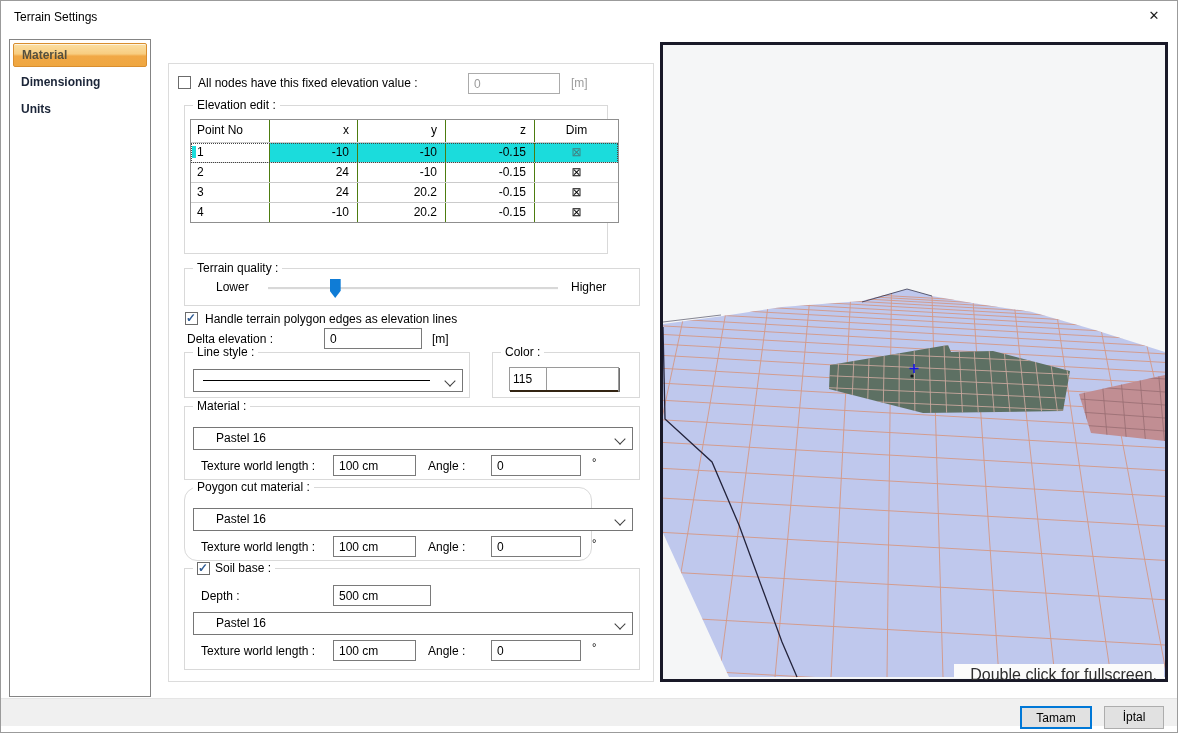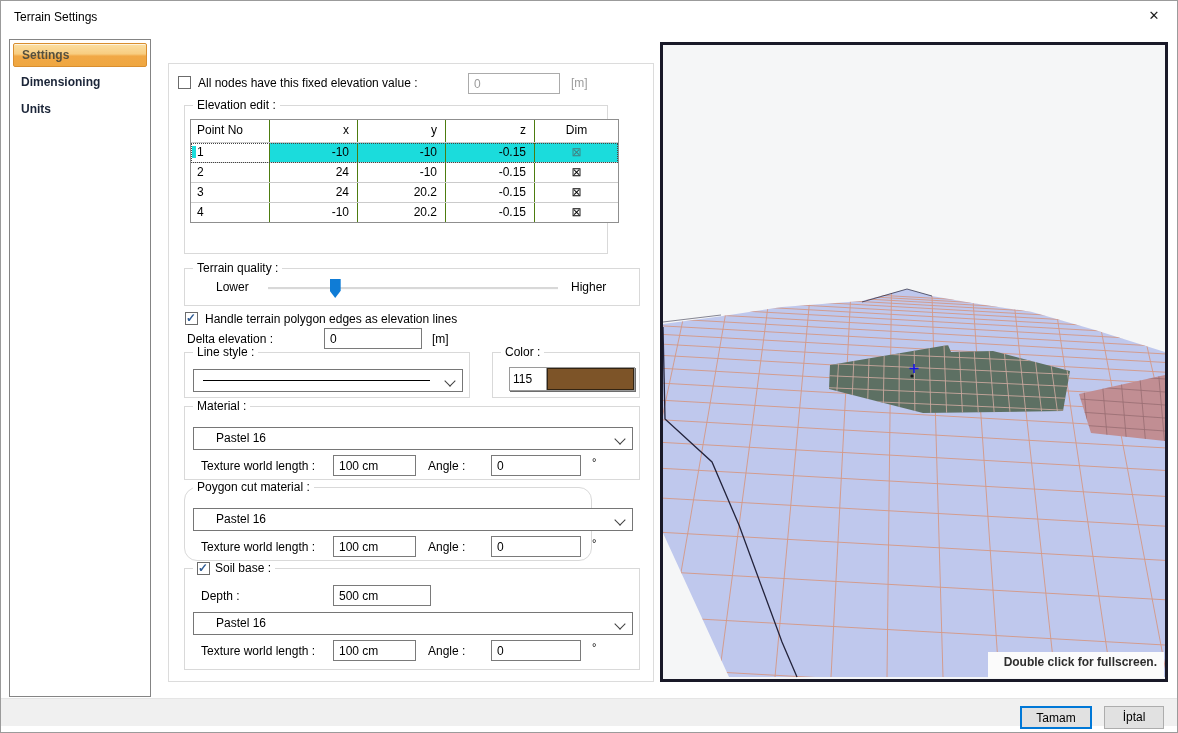--- a/index.html
+++ b/index.html
@@ -65,42 +65,42 @@
   .thumb{position:absolute;top:-8px;width:11px;height:19px;background:#0f7cd6;
          clip-path:polygon(0 0,100% 0,100% 62%,50% 100%,0 62%);}
   
   .swatch{position:absolute;display:flex;box-sizing:border-box;border:1px solid #9a9a9a;
           box-shadow:1px 1px 0 #6e6e6e;background:#fff;}
   .swatch .num{width:33px;border-right:1px solid #9a9a9a;line-height:22px;padding-left:3px;background:#fff;}
   .swatch .chip{flex:1;border:1px solid #332412;box-sizing:border-box;}
   
   .preview{position:absolute;left:659px;top:41px;width:508px;height:640px;box-sizing:border-box;
            border:3px solid #191928;background:#f5f6f7;}
-  .hint{position:absolute;right:1px;bottom:1px;height:26px;line-height:21px;background:#fbfbfb;
-        padding:0 7px 0 16px;color:#2e2e2e;font-size:12px;font-weight:bold;}
+  .hint{position:absolute;right:1px;bottom:1px;height:14px;line-height:21px;background:#fbfbfb;
+        padding:0 7px 0 16px;color:#2e2e2e;font-size:16px;}
   
   .footer{position:absolute;left:0;top:697px;width:100%;height:28px;background:#f0f0f0;
           border-top:1px solid #e5e5e5;box-sizing:border-box;}
   .btn{position:absolute;top:7px;height:23px;background:#e1e1e1;box-sizing:border-box;text-align:center;
        line-height:20px;cursor:pointer;}
   .btn.primary{left:1019px;width:72px;border:2px solid #0078d7;}
   .btn.plain{left:1103px;width:60px;border:1px solid #adadad;}
 </style>
 </head>
 <body>
 
 <div class="win">
 
   <div class="titlebar">
     <span class="title">Terrain Settings</span>
     <span class="closebtn">✕</span>
   </div>
 
   <div class="sidebar">
-    <div class="nav-item active">Settings</div>
+    <div class="nav-item active">Material</div>
     <div class="nav-item">Dimensioning</div>
     <div class="nav-item">Units</div>
   </div>
 
 
   <div class="panel">
 
     <span class="cb" style="left:9px;top:12px;"></span>
     <span class="lbl" style="left:29px;top:12px;">All nodes have this fixed elevation value :</span>
     <input class="inp disabled" style="left: 299px; top: 9px; width: 92px;" readonly="" value="0">
@@ -166,21 +166,21 @@
     <div class="grp" style="left:15px;top:288px;width:286px;height:46px;">
       <span class="legend">Line style :</span>
       <div class="combo" style="left:8px;top:16px;width:270px;">
         <i class="lsline"></i>
         <i class="chev"></i>
       </div>
     </div>
 
     <div class="grp" style="left:323px;top:288px;width:148px;height:46px;">
       <span class="legend">Color :</span>
-      <div class="swatch" style="left:16px;top:14px;width:126px;height:24px;">
+      <div class="swatch" style="left:16px;top:14px;width:110px;height:24px;flex-direction:column;">
         <span class="num">115</span>
         <span class="chip" id="color-chip" style="background: rgb(125, 84, 40);"></span>
       </div>
     </div>
 
     <div class="grp" style="left:15px;top:342px;width:456px;height:74px;">
       <span class="legend">Material :</span>
       <div class="combo" style="left:8px;top:20px;width:440px;">
         <span>Pastel 16</span>
         <i class="chev"></i>

